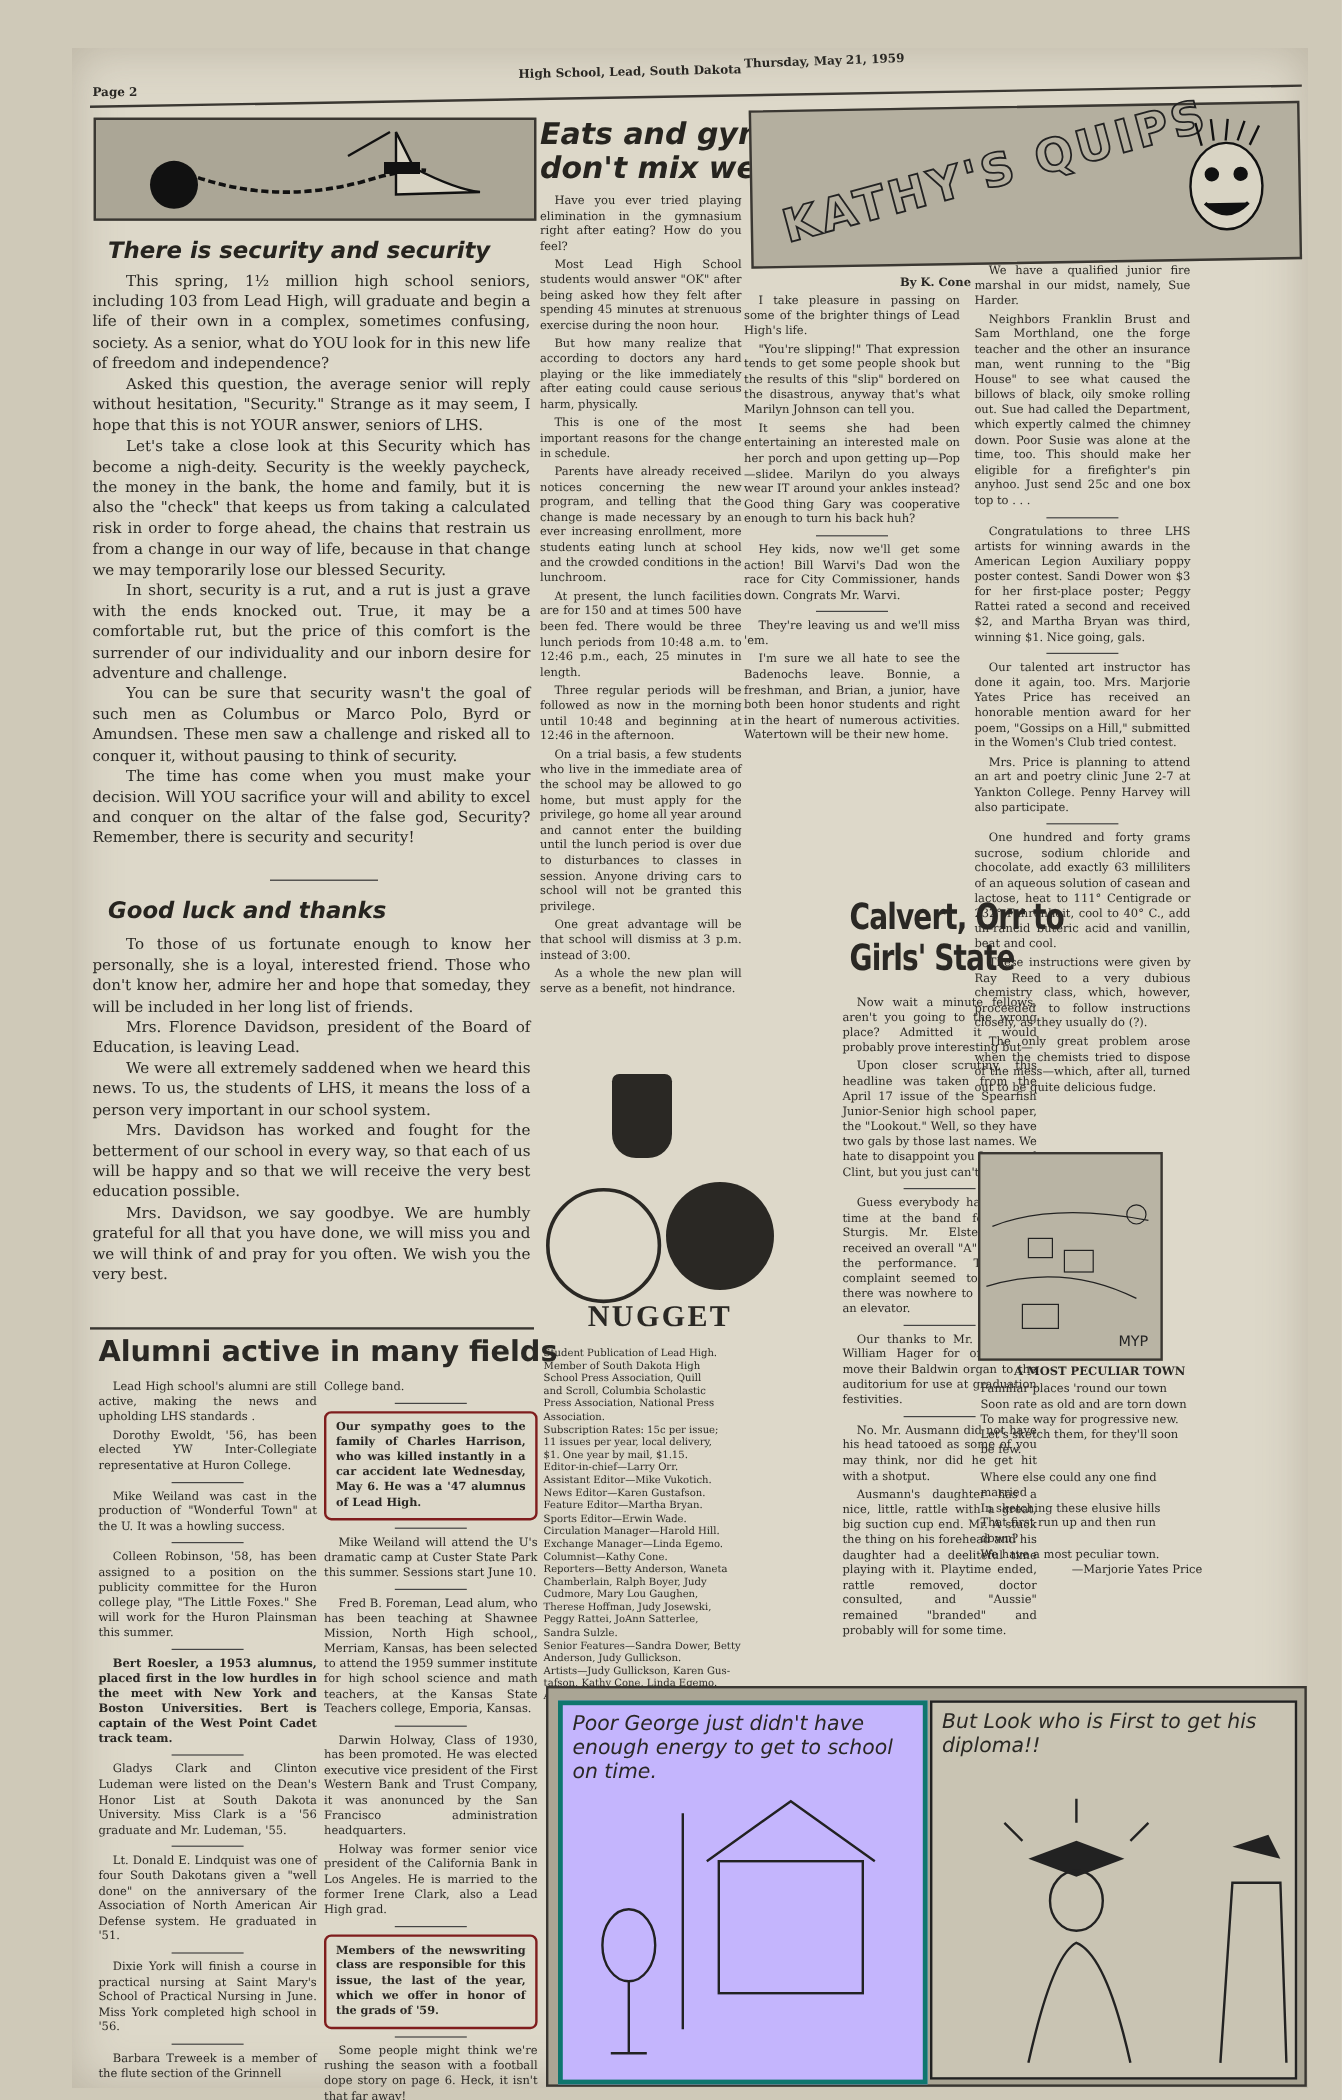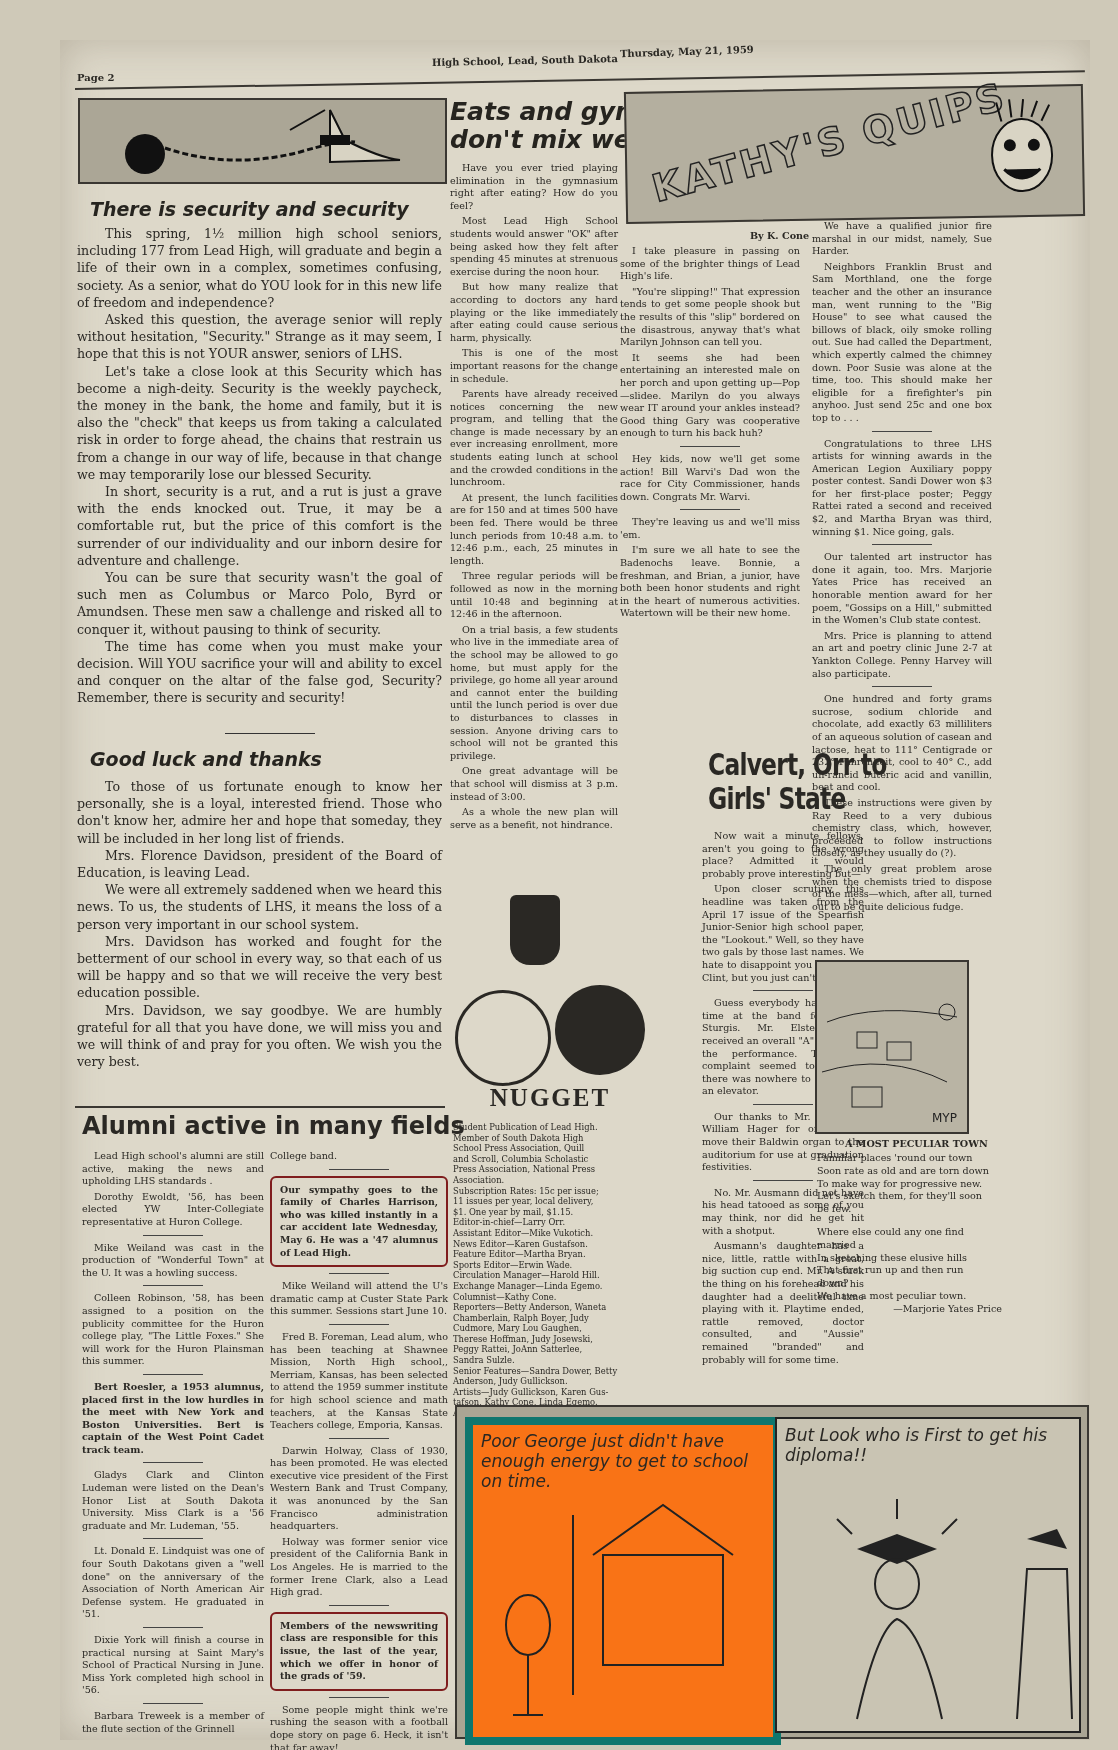--- a/index.html
+++ b/index.html
@@ -38,21 +38,21 @@
     <svg width="365" height="82" viewBox="0 0 365 82">
       <circle cx="65" cy="54" r="20" fill="#111"></circle>
       <path d="M85 48 Q150 70 220 52 Q260 40 275 42" stroke="#111" stroke-width="3" fill="none" stroke-dasharray="6 3"></path>
       <path d="M210 30 L245 10 M250 10 L265 40 Q300 58 320 60 L250 62 Z" stroke="#111" stroke-width="2" fill="#d8d3c3"></path>
       <rect x="240" y="35" width="30" height="10" fill="#111"></rect>
     </svg>
   </div>
 
   <div class="abs hd-sans" style="left:30px;top:158px;font-size:19px;">There is security and security</div>
   <div class="abs body1" style="left:17px;top:185px;width:365px;">
-    <p>This spring, 1½ million high school seniors, including 177 from Lead High, will graduate and begin a life of their own in a complex, sometimes confusing, society. As a senior, what do YOU look for in this new life of freedom and independence?</p>
+    <p>This spring, 1½ million high school seniors, including 103 from Lead High, will graduate and begin a life of their own in a complex, sometimes confusing, society. As a senior, what do YOU look for in this new life of freedom and independence?</p>
     <p>Asked this question, the average senior will reply without hesitation, "Security." Strange as it may seem, I hope that this is not YOUR answer, seniors of LHS.</p>
     <p>Let's take a close look at this Security which has become a nigh-deity. Security is the weekly paycheck, the money in the bank, the home and family, but it is also the "check" that keeps us from taking a calculated risk in order to forge ahead, the chains that restrain us from a change in our way of life, because in that change we may temporarily lose our blessed Security.</p>
     <p>In short, security is a rut, and a rut is just a grave with the ends knocked out. True, it may be a comfortable rut, but the price of this comfort is the surrender of our individuality and our inborn desire for adventure and challenge.</p>
     <p>You can be sure that security wasn't the goal of such men as Columbus or Marco Polo, Byrd or Amundsen. These men saw a challenge and risked all to conquer it, without pausing to think of security.</p>
     <p>The time has come when you must make your decision. Will YOU sacrifice your will and ability to excel and conquer on the altar of the false god, Security? Remember, there is security and security!</p>
   </div>
   <div class="abs" style="left:165px;top:693px;width:90px;height:1px;background:#333;"></div>
 
   <div class="abs hd-sans" style="left:30px;top:708px;font-size:19px;">Good luck and thanks</div>
   <div class="abs body1" style="left:17px;top:738px;width:365px;">
@@ -101,21 +101,21 @@
     <div class="sep"></div>
     <p>They're leaving us and we'll miss 'em.</p>
     <p>I'm sure we all hate to see the Badenochs leave. Bonnie, a freshman, and Brian, a junior, have both been honor students and right in the heart of numerous activities. Watertown will be their new home.</p>
   </div>
   <div class="abs body2" style="left:752px;top:180px;width:180px;">
     <p>We have a qualified junior fire marshal in our midst, namely, Sue Harder.</p>
     <p>Neighbors Franklin Brust and Sam Morthland, one the forge teacher and the other an insurance man, went running to the "Big House" to see what caused the billows of black, oily smoke rolling out. Sue had called the Department, which expertly calmed the chimney down. Poor Susie was alone at the time, too. This should make her eligible for a firefighter's pin anyhoo. Just send 25c and one box top to . . .</p>
     <div class="sep"></div>
     <p>Congratulations to three LHS artists for winning awards in the American Legion Auxiliary poppy poster contest. Sandi Dower won $3 for her first-place poster; Peggy Rattei rated a second and received $2, and Martha Bryan was third, winning $1. Nice going, gals.</p>
     <div class="sep"></div>
-    <p>Our talented art instructor has done it again, too. Mrs. Marjorie Yates Price has received an honorable mention award for her poem, "Gossips on a Hill," submitted in the Women's Club state contest.</p>
+    <p>Our talented art instructor has done it again, too. Mrs. Marjorie Yates Price has received an honorable mention award for her poem, "Gossips on a Hill," submitted in the Women's Club tried contest.</p>
     <p>Mrs. Price is planning to attend an art and poetry clinic June 2-7 at Yankton College. Penny Harvey will also participate.</p>
     <div class="sep"></div>
     <p>One hundred and forty grams sucrose, sodium chloride and chocolate, add exactly 63 milliliters of an aqueous solution of casean and lactose, heat to 111° Centigrade or 232° Fahrenheit, cool to 40° C., add un-rancid buteric acid and vanillin, beat and cool.</p>
     <p>These instructions were given by Ray Reed to a very dubious chemistry class, which, however, proceeded to follow instructions closely, as they usually do (?).</p>
     <p>The only great problem arose when the chemists tried to dispose of the mess—which, after all, turned out to be quite delicious fudge.</p>
   </div>
 
   <div class="abs cond" style="left:648px;top:708px;">
     <div>Calvert, Orr to</div>
     <div>Girls' State</div>
@@ -225,21 +225,21 @@
     <div>Where else could any one find</div>
     <div>   married</div>
     <div>In sketching these elusive hills</div>
     <div>That first run up and then run</div>
     <div>   down?</div>
     <div>We have a most peculiar town.</div>
     <div style="text-align:right;">—Marjorie Yates Price</div>
   </div>
 
   <div class="abs img" style="left:395px;top:1365px;width:630px;height:330px;background:#aaa594;">
-    <div style="position:absolute;left:8px;top:10px;width:300px;height:312px;background:#f97316;border:8px solid #0f766e;">
+    <div style="position:absolute;left:8px;top:10px;width:300px;height:312px;background:#c4b5fd;border:4px solid #0f766e;">
       <div class="cartoon" style="position:absolute;left:8px;top:6px;width:280px;">Poor George just didn't have enough energy to get to school on time.</div>
       <svg style="position:absolute;left:0;top:70px;" width="300" height="240">
         <rect x="130" y="60" width="120" height="110" fill="none" stroke="#222" stroke-width="2"></rect>
         <path d="M120 60 L190 10 L260 60" fill="none" stroke="#222" stroke-width="2"></path>
         <line x1="100" y1="20" x2="100" y2="200" stroke="#222" stroke-width="2"></line>
         <ellipse cx="55" cy="130" rx="22" ry="30" fill="none" stroke="#222" stroke-width="2"></ellipse>
         <path d="M55 160 L55 220 M40 220 L70 220" stroke="#222" stroke-width="2"></path>
       </svg>
     </div>
     <div style="position:absolute;left:318px;top:10px;width:302px;height:312px;background:#c9c4b3;border:2px solid #222;">

